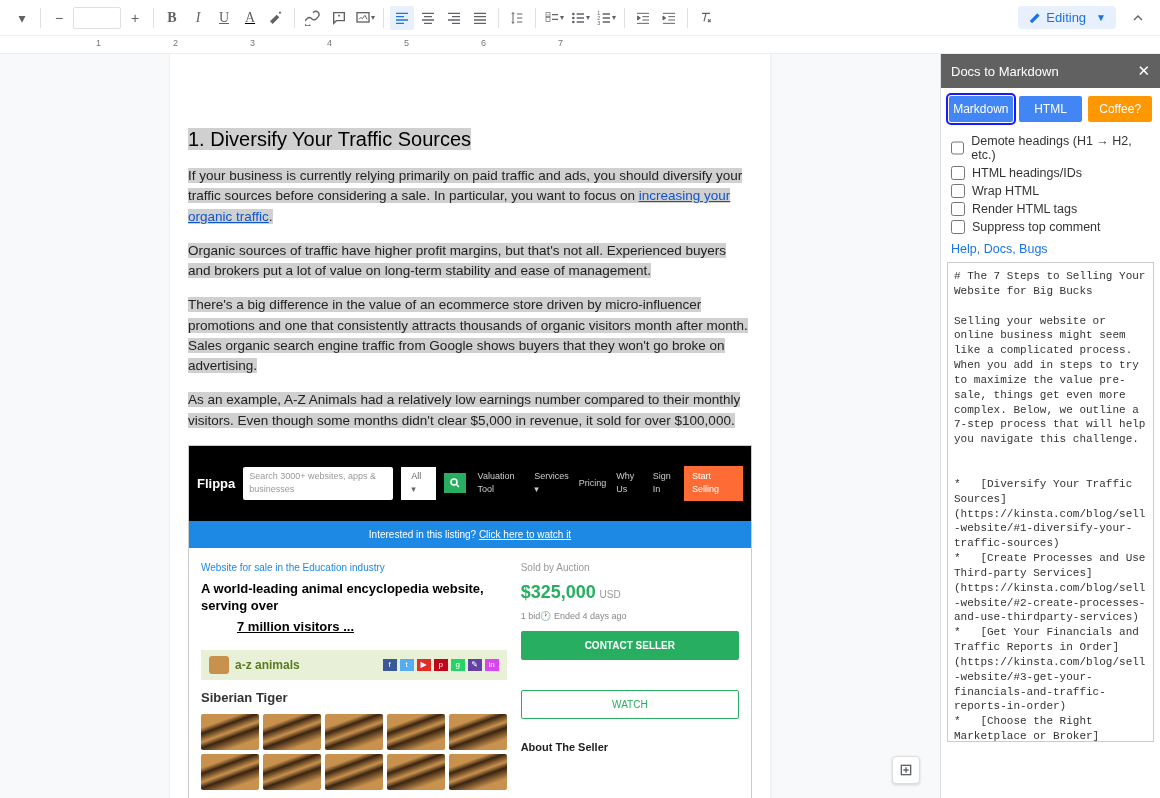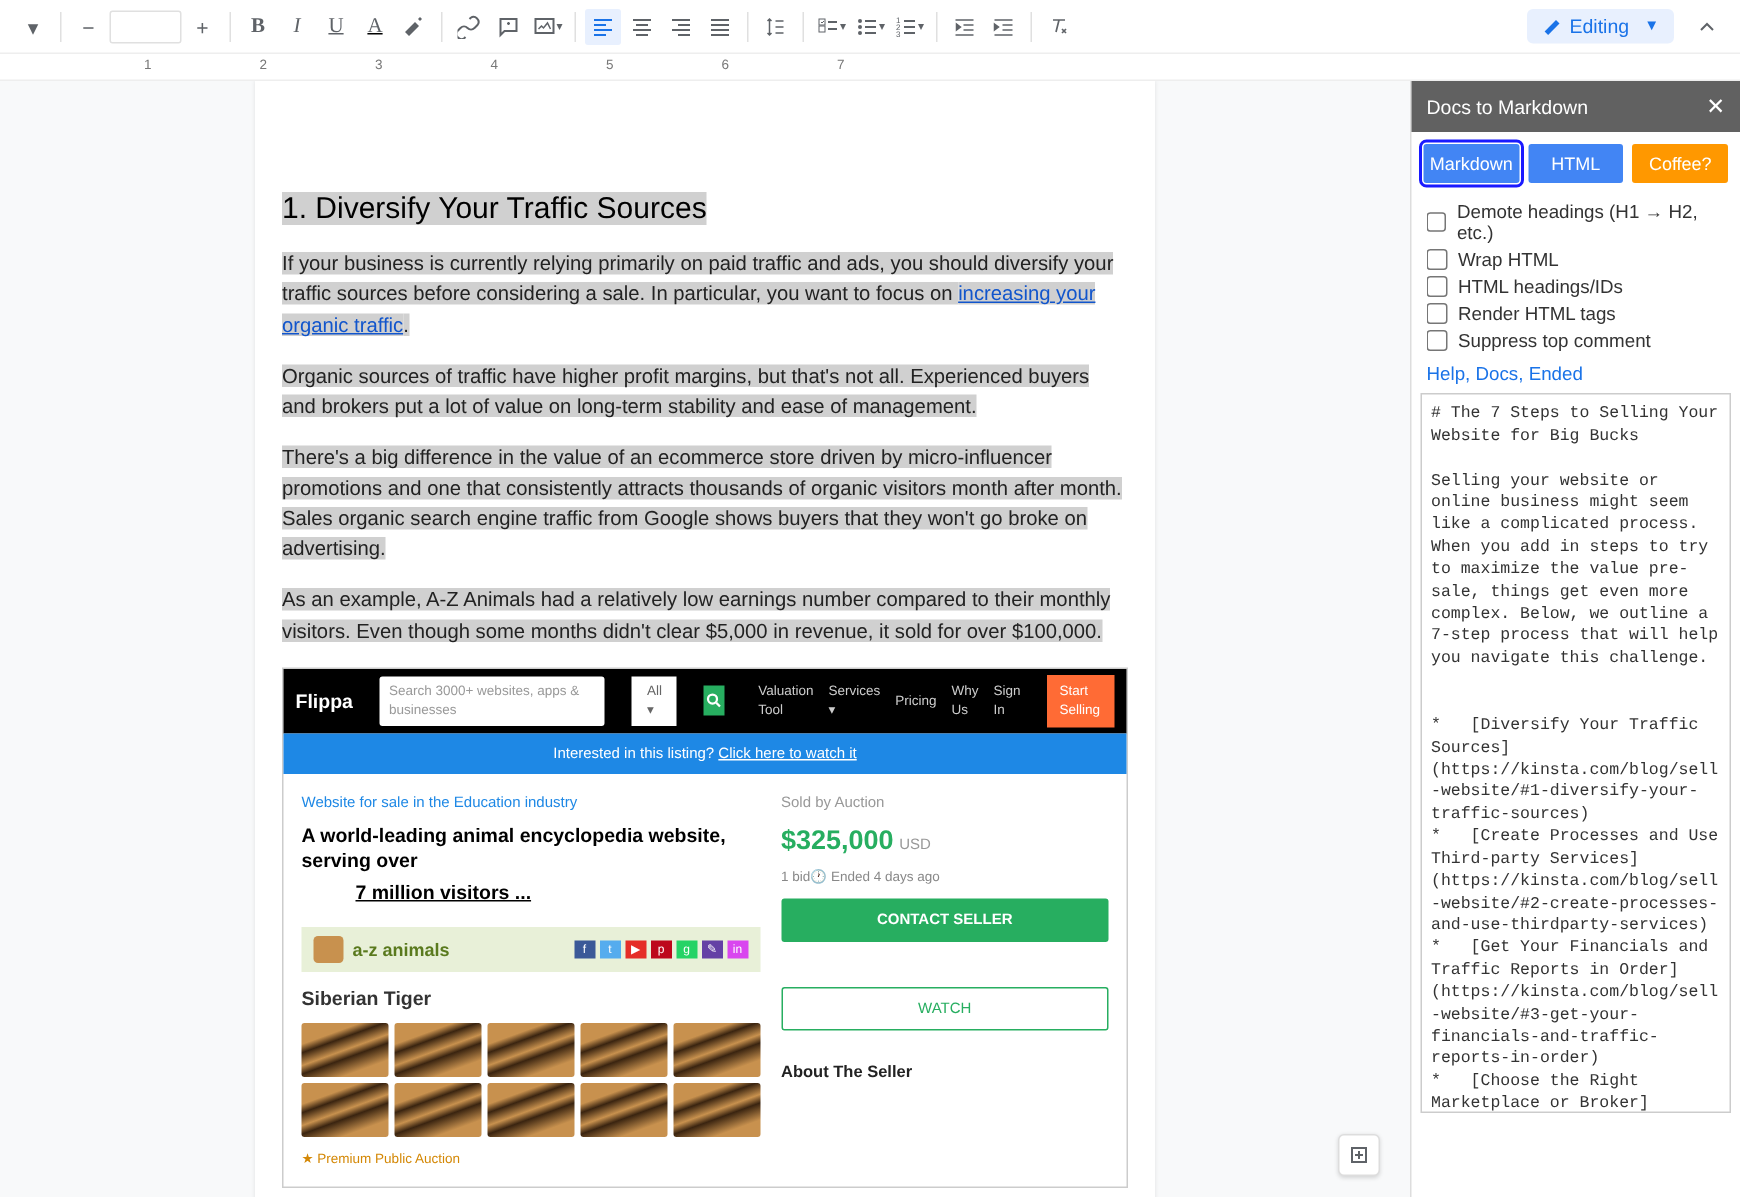--- a/index.html
+++ b/index.html
@@ -24,21 +24,21 @@
     .page { background:#fff; margin: 0 auto; width: 600px; min-height: 100%; padding: 0 0 20px 0; box-shadow: 0 0 3px rgba(0,0,0,0.1);}
     
     .doc-body { padding: 70px 18px 0 18px; font-size: 13.5px; line-height:1.5; color:#222;}
     .doc-body .sel { background: #d0d0d0; }
     .doc-body h2 { font-size: 20px; font-weight:normal; margin-bottom:12px; color:#000;}
     .doc-body h2 .sel { background:#d0d0d0;margin-top:24px;}
     .doc-body p { margin-bottom: 14px; }
     .doc-body a { color:#1155cc; text-decoration:underline;}
     
     .flippa-img { margin: 6px 0 14px 0; border:1px solid #ccc; background:#fff; }
-    .flippa-header { background:#000; padding:4px 8px; display:flex; align-items:center; gap:18px; font-size:10px; color:#fff;}
+    .flippa-header { background:#000; padding:20px 8px; display:flex; align-items:center; gap:8px; font-size:10px; color:#fff;}
     .flippa-logo { font-size:13px; font-weight:bold; color:#fff;}
     .flippa-search { flex:0 0 150px; background:#fff; color:#999; padding:3px 6px; font-size:9px; border-radius:2px;}
     .flippa-dd { background:#fff; color:#666; padding:3px 10px; font-size:9px;}
     .flippa-srch-btn { background:#27ae60; width:24px; height:20px; display:flex; align-items:center; justify-content:center; color:#fff;}
     .flippa-nav { display:flex; gap:10px; font-size:9px; align-items:center; margin-left:4px; color:#ccc;}
     .flippa-sell { background:#ff6b35; color:#fff; padding:4px 8px; font-size:9px; margin-left:auto;}
     .flippa-banner { background:#1e88e5; color:#fff; text-align:center; padding:6px; font-size:10px;}
     .flippa-banner u { text-decoration:underline;}
     .flippa-body { display:flex; padding:12px; gap:14px;}
     .flippa-left { flex:1.4; }
@@ -321,37 +321,37 @@
       <div class="stab stab-html">HTML</div>
       <div class="stab stab-coffee">Coffee?</div>
     </div>
     <div class="sidebar-opts">
       <label class="opt-row">
           <input type="checkbox" style="">
           <span>Demote headings (H1 → H2, etc.)</span>
         </label>
       <label class="opt-row">
           <input type="checkbox" style="">
+          <span>HTML headings/IDs</span>
+        </label>
+      <label class="opt-row">
+          <input type="checkbox" style="">
           <span>Wrap HTML</span>
         </label>
       <label class="opt-row">
           <input type="checkbox" style="">
-          <span>HTML headings/IDs</span>
-        </label>
-      <label class="opt-row">
-          <input type="checkbox" style="">
           <span>Render HTML tags</span>
         </label>
       <label class="opt-row">
           <input type="checkbox" style="">
           <span>Suppress top comment</span>
         </label>
     </div>
     <div class="sidebar-links">
-      <span>Help</span><span>, </span><span>Docs</span><span>, </span><span>Ended</span>
+      <span>Help</span><span>, </span><span>Docs</span><span>, </span><span>Bugs</span>
     </div>
     <div class="md-output"># The 7 Steps to Selling Your Website for Big Bucks
 
 Selling your website or online business might seem like a complicated process. When you add in steps to try to maximize the value pre-sale, things get even more complex. Below, we outline a 7-step process that will help you navigate this challenge.
 
 
 *   [Diversify Your Traffic Sources]
 (https://kinsta.com/blog/sell-website/#1-diversify-your-traffic-sources)
 *   [Create Processes and Use Third-party Services]
 (https://kinsta.com/blog/sell-website/#2-create-processes-and-use-thirdparty-services)

